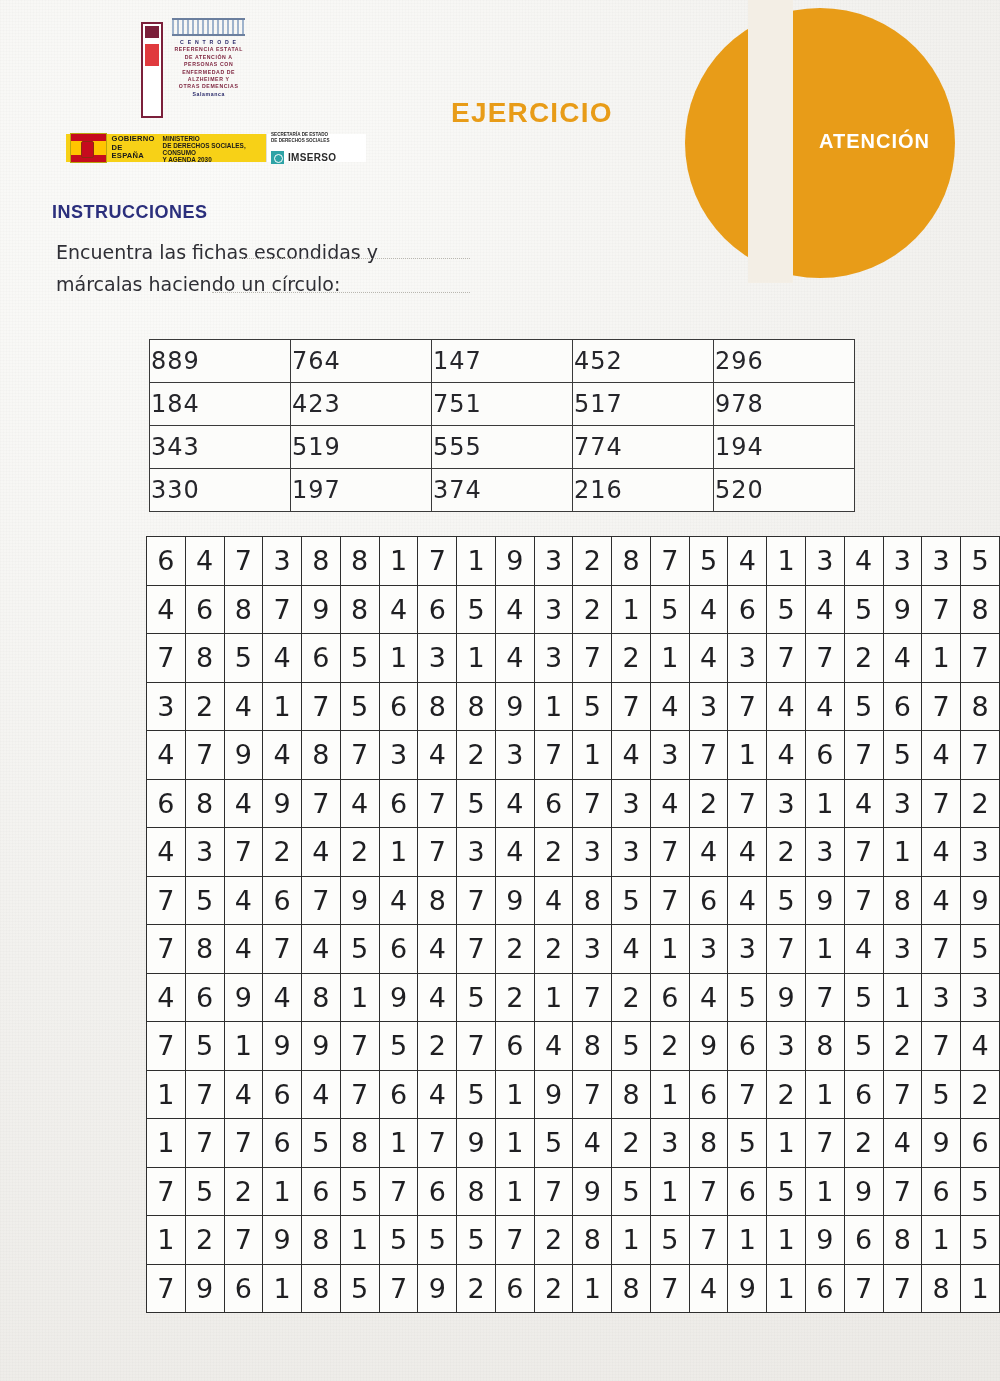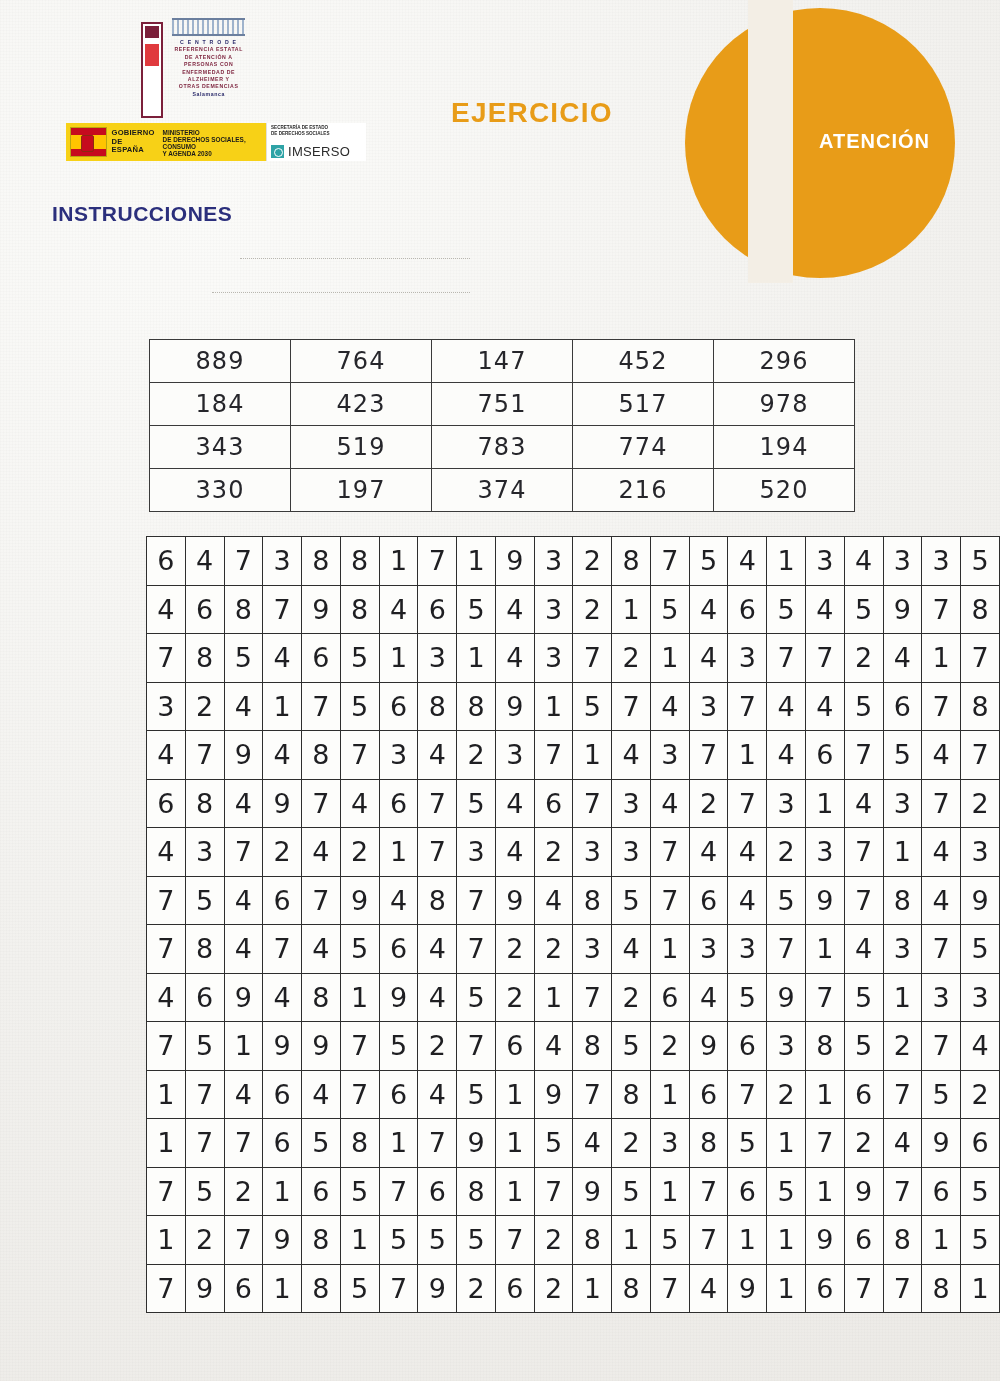--- a/index.html
+++ b/index.html
@@ -69,22 +69,22 @@
     color: #7b1f3a;
     font-weight: bold;
     line-height: 7.4px;
     text-align: center;
     white-space: nowrap;
   }
   .crea-text .l.dark { color: #2b2b6b; }
   .crea-text .l.first { color: #2b2b6b; letter-spacing: 1.2px;}
 
   .gob-logos {
-    position: absolute; left: 66px; top: 123px;
-    display: flex; align-items: stretch; height: 38px;
+    position: absolute; left: 66px; top: 134px;
+    display: flex; align-items: stretch; height: 28px;
   }
   .gob-box {
     background: #f7d117;
     display: flex; align-items: center;
     padding: 3px 6px 3px 4px;
     width: 200px;
   }
   .flag {
     width: 44px; height: 30px;
     background: linear-gradient(to bottom,#c60b1e 0 25%, #ffc400 25% 75%, #c60b1e 75% 100%);
@@ -110,21 +110,21 @@
   .imserso-box .s1 { font-size: 4.6px; font-weight: bold; color: #2b2b2b; line-height: 1.35;}
   .imserso-row { display: flex; align-items: center; margin-top: 7px;}
   .imserso-sq {
     width: 13px; height: 13px; background: #2ea3a6;
     position: relative; margin-right: 4px;
   }
   .imserso-sq:after {
     content:""; position:absolute; left:3px; top:3px; width:7px; height:7px;
     border:1.6px solid #fff; border-radius:50%;
   }
-  .imserso-row .nm { font-size: 13px; font-weight: normal; color: #2b2b2b; letter-spacing:.3px;}
+  .imserso-row .nm { font-size: 10px; font-weight: bold; color: #2b2b2b; letter-spacing:.3px;}
 
   
   .ejercicio {
     position: absolute; left: 451px; top: 97px;
     font-size: 28px; font-weight: bold; color: #E89C18;
     letter-spacing: 1.2px;
   }
   .big-number {
     position: absolute; left: 575px; top: 46px;
     font-size: 140px; font-weight: bold; color: #E89C18;
@@ -145,21 +145,21 @@
   }
   .atencion {
     position: absolute; right: 70px; top: 130px;
     font-size: 20px; font-weight: bold; color: #ffffff;
     letter-spacing: 1px; z-index: 5; text-align: center;
   }
 
   
   .instr-title {
     position: absolute; left: 52px; top: 202px;
-    font-size: 21px; font-weight: bold; color: #2b2f7c;
+    font-size: 18px; font-weight: bold; color: #2b2f7c;
     letter-spacing: .5px;
   }
   .instr-body {
     position: absolute; left: 56px; top: 236px;
     width: 420px;
     font-family: "DejaVu Sans", sans-serif;
     font-size: 19px; color: #2f2f35; line-height: 32px;
   }
   .instr-body .line { position: relative; }
   .dots1 {
@@ -173,21 +173,21 @@
 
   
   .targets {
     position: absolute; left: 149px; top: 339px;
     border-collapse: collapse;
     background: #fcfcfa;
   }
   .targets td {
     width: 141px; height: 43px;
     border: 1.2px solid #3a3a3a;
-    text-align: center; vertical-align: middle;
+    text-align: left; vertical-align: middle;
     font-family: "DejaVu Sans", sans-serif;
     font-size: 24px; color: #26262b;
     letter-spacing: 1px;
   }
 
   
   .grid {
     position: absolute; left: 146px; top: 536px;
     border-collapse: collapse;
   }
@@ -247,20 +247,24 @@
       </div>
     </div>
   </div>
 
   <div class="circle"></div>
   <div class="tab"></div>
   <div class="ejercicio">EJERCICIO</div>
   <div class="atencion">ATENCIÓN</div>
 
   <div class="instr-title">INSTRUCCIONES</div>
+  <div class="instr-body">
+    <div class="line">Encuentra las fichas escondidas y</div>
+    <div class="line">márcalas haciendo un círculo:</div>
+  </div>
   <div class="dots1"></div>
   <div class="dots2"></div>
 
   <table class="targets">
     <tbody id="targets-body">
         <tr>
           <td>889</td>
           <td>764</td>
           <td>147</td>
           <td>452</td>
@@ -269,21 +273,21 @@
         <tr>
           <td>184</td>
           <td>423</td>
           <td>751</td>
           <td>517</td>
           <td>978</td>
         </tr>
         <tr>
           <td>343</td>
           <td>519</td>
-          <td>783</td>
+          <td>555</td>
           <td>774</td>
           <td>194</td>
         </tr>
         <tr>
           <td>330</td>
           <td>197</td>
           <td>374</td>
           <td>216</td>
           <td>520</td>
         </tr>

